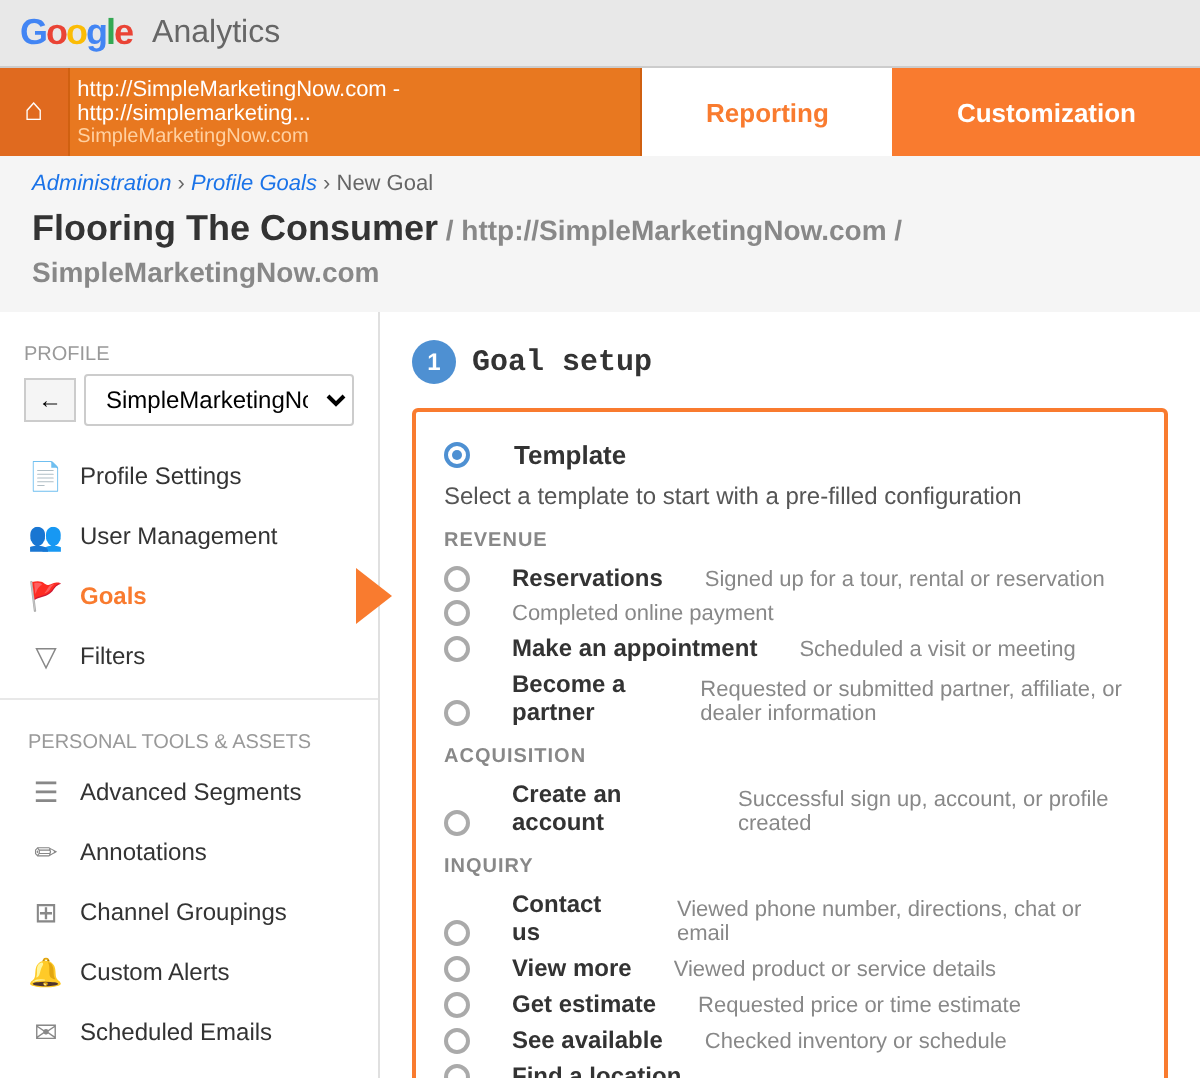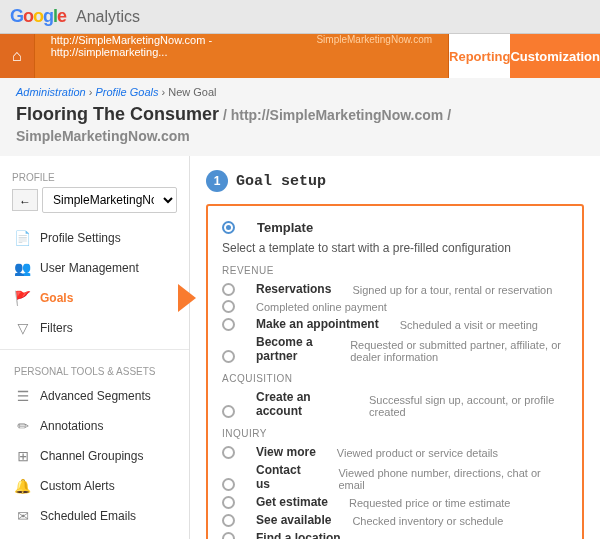--- a/index.html
+++ b/index.html
@@ -12,25 +12,25 @@
     .google-logo span:nth-child(2) { color: #EA4335; }
     .google-logo span:nth-child(3) { color: #FBBC05; }
     .google-logo span:nth-child(4) { color: #4285F4; }
     .google-logo span:nth-child(5) { color: #34A853; }
     .google-logo span:nth-child(6) { color: #EA4335; }
     .analytics-text { font-size: 16px; color: #666; margin-left: 2px; }
 
     
     .nav-bar { background: #f97b2f; display: flex; align-items: stretch; height: 44px; }
     .nav-home { background: #e06a1f; display: flex; align-items: center; justify-content: center; padding: 0 12px; color: white; font-size: 16px; }
-    .nav-url-area { background: #e87820; display: flex; justify-content: center; padding: 0 16px; flex: 1; border-left: 1px solid #d06010; border-right: 1px solid #d06010; }
+    .nav-url-area { background: #e87820; display: flex; flex-direction: column; justify-content: center; padding: 0 4px; flex: 1; border-left: 1px solid #d06010; border-right: 1px solid #d06010; }
     .nav-url-top { color: white; font-size: 11px; }
     .nav-url-bottom { color: #ffd0a0; font-size: 10px; }
     .nav-links { display: flex; align-items: center; }
-    .nav-link { color: white; font-size: 13px; font-weight: bold; padding: 0 0; height: 100%; display: flex; align-items: center; text-decoration: none; }
+    .nav-link { color: white; font-size: 13px; font-weight: bold; padding: 0 32px; height: 100%; display: flex; align-items: center; text-decoration: none; }
     .nav-link.active { background: #fff; color: #f97b2f; }
 
     
     .breadcrumb { padding: 8px 16px 4px; font-size: 11px; color: #666; }
     .breadcrumb a { color: #1a73e8; text-decoration: none; font-style: italic; }
 
     
     .page-title { padding: 2px 16px 10px; font-size: 18px; color: #333; font-weight: bold; }
     .page-title span { color: #888; font-size: 14px; }
 
@@ -59,21 +59,21 @@
     .section-title { font-size: 15px; color: #333; font-weight: bold; font-family: Liberation Mono, monospace; }
 
     
     .goal-setup-box { border: 2px solid #f97b2f; border-radius: 3px; padding: 14px; margin-bottom: 14px; }
 
     
     .template-row { display: flex; align-items: center; gap: 22px; margin-bottom: 6px; }
     .template-label { font-size: 13px; font-weight: bold; color: #333; }
     .template-desc { font-size: 12px; color: #555; margin-bottom: 10px; }
 
-    .category-label { font-size: 10px; font-weight: normal; color: #888; text-transform: uppercase; letter-spacing: 0.5px; margin: 8px 0 4px; }
+    .category-label { font-size: 10px; font-weight: bold; color: #888; text-transform: uppercase; letter-spacing: 0.5px; margin: 8px 0 4px; }
     .goal-item { display: flex; align-items: flex-end; gap: 21px; padding: 2px 0; font-size: 12px; }
     .goal-item-name { color: #333; font-weight: bold; }
     .goal-item-desc { color: #888; font-size: 11px; }
 
     
     .radio-blue { width: 13px; height: 13px; border-radius: 50%; border: 2px solid #4e90d2; background: white; flex-shrink: 0; position: relative; display: inline-block; }
     .radio-blue.selected::after { content: ''; position: absolute; top: 2px; left: 2px; width: 5px; height: 5px; border-radius: 50%; background: #4e90d2; }
     .radio-empty { width: 13px; height: 13px; border-radius: 50%; border: 2px solid #aaa; background: white; flex-shrink: 0; display: inline-block; }
   </style>
 </head>
@@ -208,30 +208,30 @@
       <div class="category-label">ACQUISITION</div>
       <div class="goal-item">
         <span class="radio-empty"></span>
         <span class="goal-item-name">Create an account</span>
         <span class="goal-item-desc">Successful sign up, account, or profile created</span>
       </div>
 
       <div class="category-label">INQUIRY</div>
       <div class="goal-item">
         <span class="radio-empty"></span>
+        <span class="goal-item-name">Contact us</span>
+        <span class="goal-item-desc">Viewed phone number, directions, chat or email</span>
+      </div>
+      <div class="goal-item">
+        <span class="radio-empty"></span>
         <span class="goal-item-name">View more</span>
         <span class="goal-item-desc">Viewed product or service details</span>
       </div>
       <div class="goal-item">
         <span class="radio-empty"></span>
-        <span class="goal-item-name">Contact us</span>
-        <span class="goal-item-desc">Viewed phone number, directions, chat or email</span>
-      </div>
-      <div class="goal-item">
-        <span class="radio-empty"></span>
         <span class="goal-item-name">Get estimate</span>
         <span class="goal-item-desc">Requested price or time estimate</span>
       </div>
       <div class="goal-item">
         <span class="radio-empty"></span>
         <span class="goal-item-name">See available</span>
         <span class="goal-item-desc">Checked inventory or schedule</span>
       </div>
       <div class="goal-item">
         <span class="radio-empty"></span>

